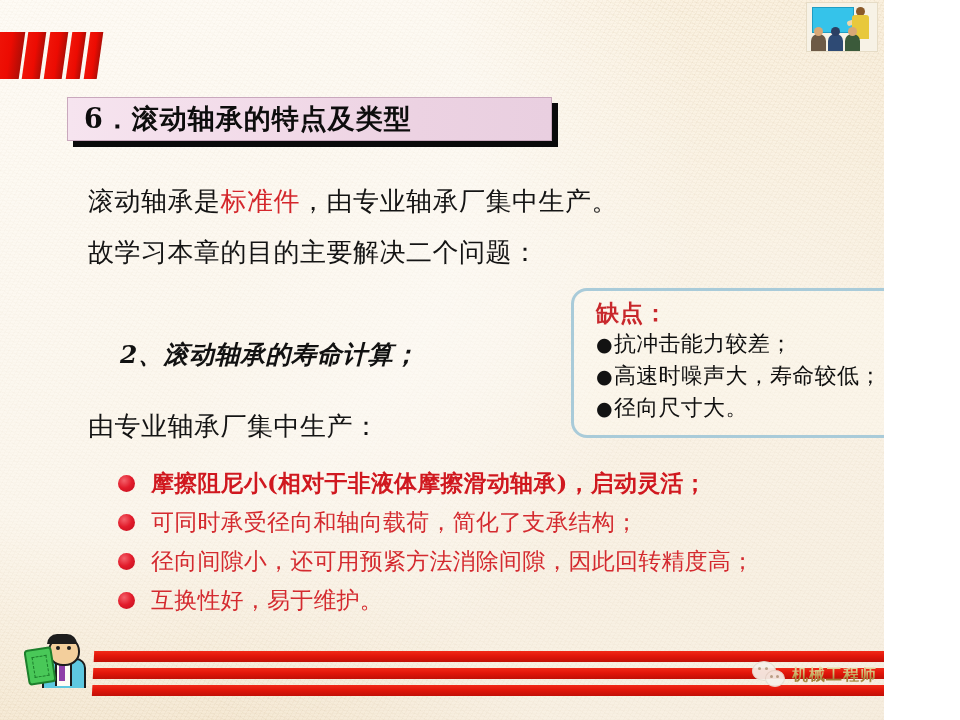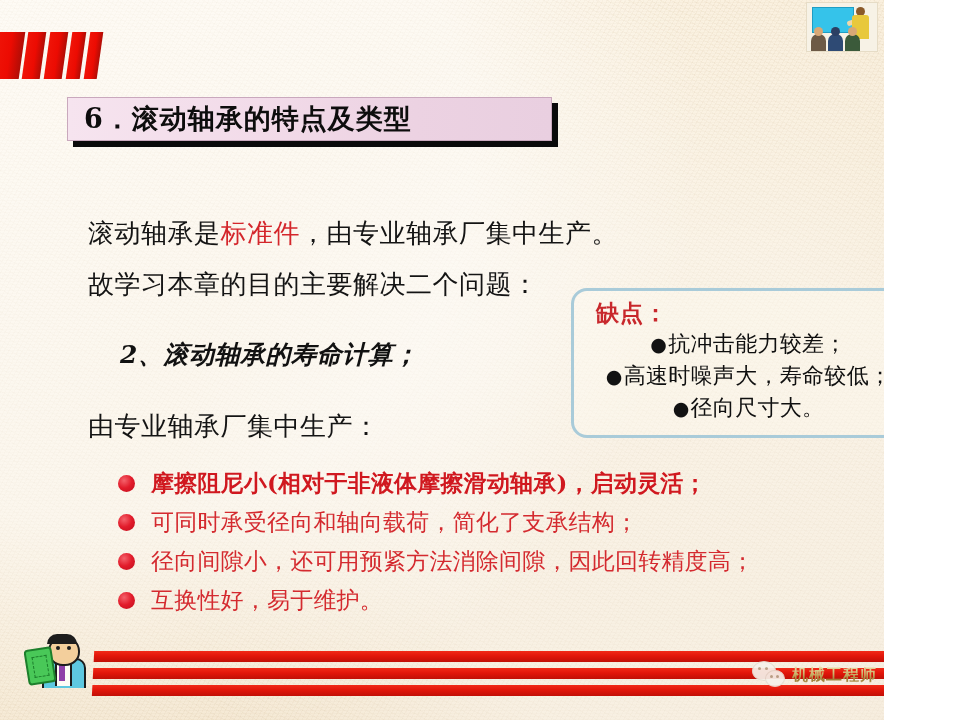--- a/index.html
+++ b/index.html
@@ -126,21 +126,20 @@
   }
 
   
   .body-line {
     position: absolute;
     font-family: "DejaVu Serif", "Liberation Serif", serif;
     font-size: 26px;
     color: #141414;
     white-space: nowrap;
     letter-spacing: 0.5px;
-    margin-top: 32px;
   }
   .hl-red { color: #d4262b; }
 
   #line-1 { left: 88px; top: 184px; }
   #line-2 { left: 88px; top: 235px; }
 
   .q-item {
     position: absolute;
     font-family: "DejaVu Serif", "Liberation Serif", serif;
     font-size: 25px;
@@ -186,21 +185,20 @@
     line-height: 30px;
     white-space: nowrap;
   }
   .drawback-item {
     font-family: "DejaVu Serif", "Liberation Serif", serif;
     font-size: 22px;
     color: #0f0f0f;
     line-height: 31px;
     white-space: nowrap;
     letter-spacing: 0.3px;
-    text-align: center;
   }
   .drawback-item .dbullet {
     font-size: 19px;
     color: #121212;
     margin-right: 1px;
   }
 
   
   #feature-list {
     position: absolute;

